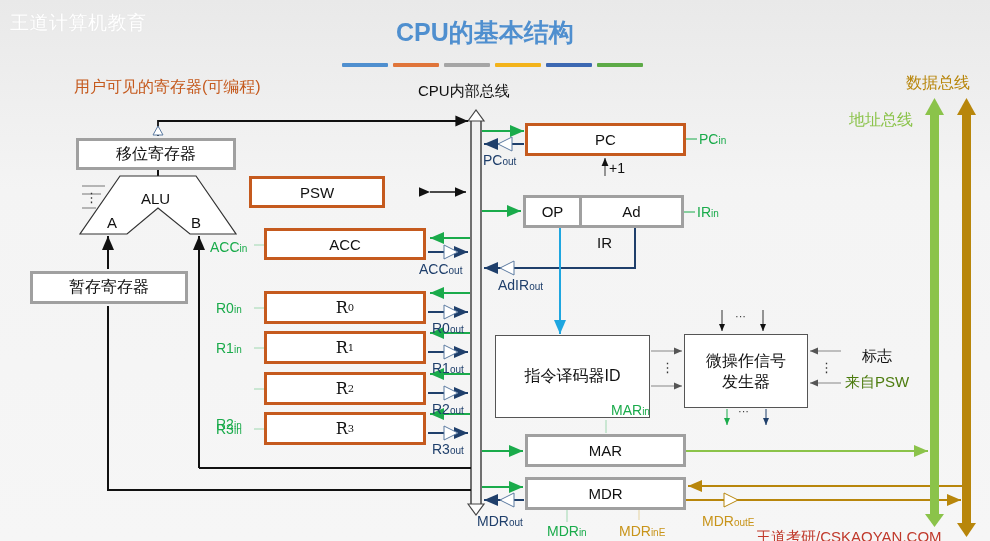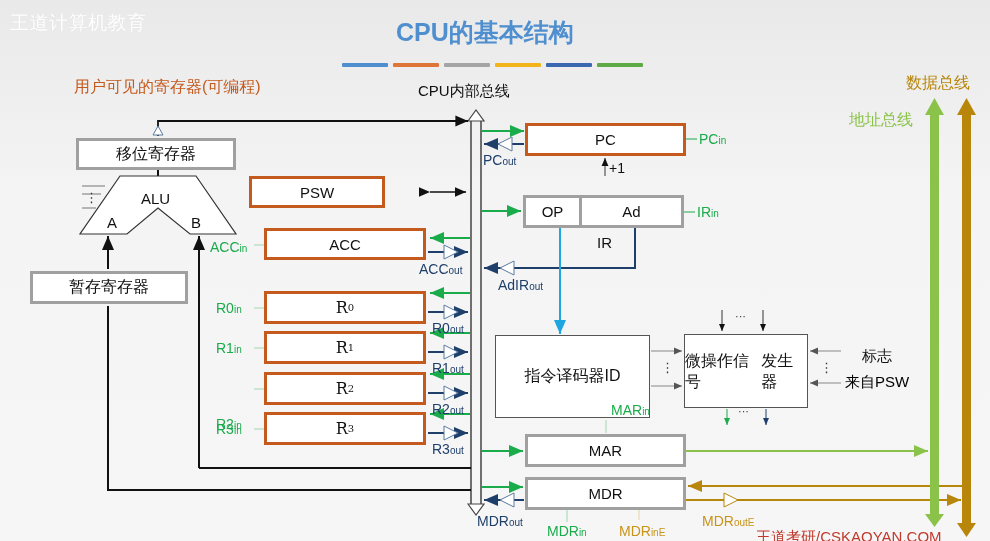--- a/index.html
+++ b/index.html
@@ -217,27 +217,27 @@
 
   <div class="box gray" style="left:523px;top:195px;width:59px;height:33px;">OP</div>
   <div class="box gray" style="left:579px;top:195px;width:105px;height:33px;">Ad</div>
   <div class="lbl k" style="left:597px;top:234px;font-size:15px;">IR</div>
   <div class="lbl g" style="left:697px;top:204px;"><span>IR</span><span class="small">in</span></div>
   <div class="lbl b" style="left:498px;top:277px;"><span>AdIR</span><span class="small">out</span></div>
 
   <div class="box thin" style="left:495px;top:335px;width:155px;height:83px;font-size:16px;">指令译码器ID</div>
   <div class="abs" style="left:661px;top:360px;font-size:13px;color:#333;">⋮</div>
   <div class="abs" style="left:735px;top:310px;font-size:11px;color:#333;">···</div>
-  <div class="box thin" style="left:684px;top:334px;width:124px;height:74px;font-size:16px;flex-direction:row;line-height:21px;">
+  <div class="box thin" style="left:684px;top:334px;width:124px;height:74px;font-size:16px;flex-direction:column;line-height:21px;text-align:right;">
     <span>微操作信号</span>
     <span>发生器</span>
   </div>
   <div class="abs" style="left:820px;top:360px;font-size:13px;color:#333;">⋮</div>
   <div class="abs" style="left:862px;top:347px;font-size:15px;color:#111;">标志</div>
-  <div class="abs" style="left:845px;top:373px;font-size:15px;color:#000000;">来自PSW</div>
+  <div class="abs" style="left:845px;top:373px;font-size:15px;color:#4d7c0f;">来自PSW</div>
   <div class="abs" style="left:738px;top:405px;font-size:11px;color:#333;">···</div>
 
   <div class="box gray" style="left:525px;top:434px;width:161px;height:33px;">MAR</div>
   <div class="lbl g" style="left:611px;top:402px;"><span>MAR</span><span class="small">in</span></div>
   <div class="box gray" style="left:525px;top:477px;width:161px;height:33px;">MDR</div>
   <div class="lbl b" style="left:477px;top:513px;"><span>MDR</span><span class="small">out</span></div>
   <div class="lbl g" style="left:547px;top:523px;"><span>MDR</span><span class="small">in</span></div>
   <div class="lbl y" style="left:619px;top:523px;"><span>MDR</span><span class="small">inE</span></div>
   <div class="lbl y" style="left:702px;top:513px;"><span>MDR</span><span class="small">outE</span></div>
 

